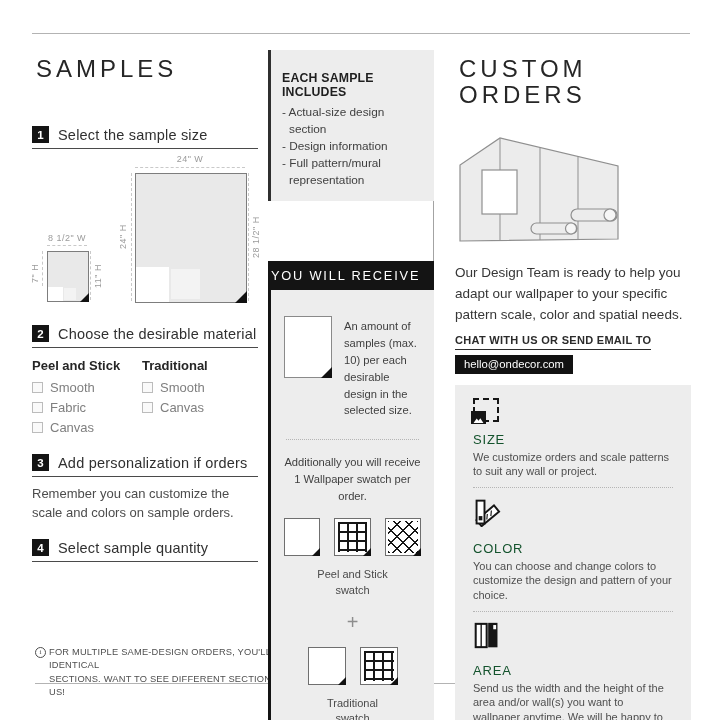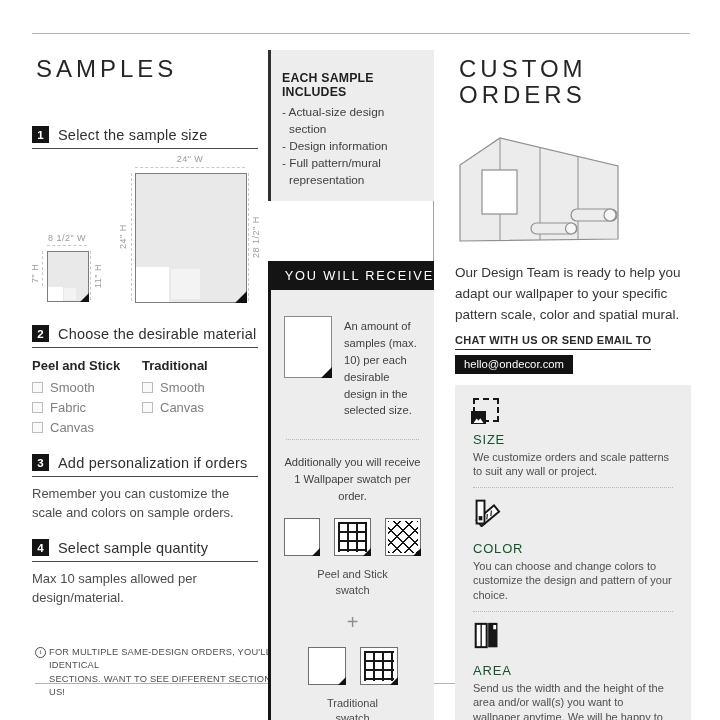--- a/index.html
+++ b/index.html
@@ -58,21 +58,21 @@
             line-height:1.45;letter-spacing:0.2px;padding-left:14px;}
   .info-icon{position:absolute;left:0;top:1px;width:9px;height:9px;border:1px solid #4e4e4e;border-radius:50%;
              font-size:7px;line-height:9px;text-align:center;color:#4e4e4e;font-family:"Liberation Serif",serif;}
 
   
   .includes-box{background:#ededed;border-left:3px solid #2f2f2f;padding:21px 11px 12px;}
   .includes-title{font-size:12.3px;font-weight:bold;color:#1f1f1f;letter-spacing:0.2px;margin-bottom:5px;}
   .includes-item{font-size:11.8px;color:#3f3f3f;line-height:1.45;padding-left:7px;text-indent:-7px;}
 
   .receive-panel{background:#ededed;border-left:3px solid #141414;margin-top:60px;padding-bottom:14px;}
-  .receive-banner{background:#141414;color:#ffffff;text-align:right;font-size:12.8px;letter-spacing:1.8px;
+  .receive-banner{background:#141414;color:#ffffff;text-align:left;font-size:12.8px;letter-spacing:1.8px;
                   padding:7px 0;}
   .receive-content{padding:18px 13px 0;}
   .receive-row{display:flex;gap:12px;align-items:flex-start;margin-top:8px;}
   .paper{flex:none;position:relative;width:46px;height:60px;background:#fff;border:1px solid #8a8a8a;}
   .paper .fold{border-bottom-width:11px;border-left-width:11px;}
   .receive-text{font-size:11.2px;color:#3f3f3f;line-height:1.5;padding-top:2px;}
   .dotted-sep{border-top:1px dotted #b5b5b5;margin:20px 2px 0;}
   .centered-note{text-align:center;font-size:11.2px;color:#3f3f3f;line-height:1.5;margin-top:14px;}
   .swatch-row{display:flex;justify-content:center;gap:14px;margin-top:13px;}
   .swatch{position:relative;width:36px;height:36px;background:#ffffff;border:1px solid #6f6f6f;}
@@ -184,21 +184,20 @@
     <div class="step-header hdr-3">
       <span class="step-num">3</span>
       <span class="step-label">Add personalization if orders</span>
     </div>
     <div class="step-body">Remember you can customize the scale and colors on sample orders.</div>
 
     <div class="step-header hdr-4">
       <span class="step-num">4</span>
       <span class="step-label">Select sample quantity</span>
     </div>
-    <div class="step-body">Max 10 samples allowed per design/material.</div>
   </div>
 
   <div class="footnote">
     <span class="info-icon">i</span>
     <div>FOR MULTIPLE SAME-DESIGN ORDERS, YOU'LL RECEIVE IDENTICAL</div>
     <div>SECTIONS. WANT TO SEE DIFFERENT SECTIONS? CONTACT US!</div>
   </div>
 
   <div class="col-mid">
     <div class="includes-box">
@@ -269,21 +268,21 @@
       <g>
         <rect x="116" y="72" width="46" height="12" rx="6" fill="#ececec" stroke="#8f8f8f" stroke-width="1.2"></rect>
         <circle cx="155" cy="78" r="6" fill="#f6f6f6" stroke="#8f8f8f" stroke-width="1.2"></circle>
       </g>
       <g>
         <rect x="76" y="86" width="46" height="11" rx="5.5" fill="#ececec" stroke="#8f8f8f" stroke-width="1.2"></rect>
         <circle cx="116" cy="91.5" r="5.5" fill="#f6f6f6" stroke="#8f8f8f" stroke-width="1.2"></circle>
       </g>
     </svg>
 
-    <div class="intro">Our Design Team is ready to help you adapt our wallpaper to your specific pattern scale, color and spatial mural.</div>
+    <div class="intro">Our Design Team is ready to help you adapt our wallpaper to your specific pattern scale, color and spatial needs.</div>
 
     <div>
       <span class="chat-label">CHAT WITH US OR SEND EMAIL TO</span>
     </div>
     <span class="email-chip">hello@ondecor.com</span>
 
     <div class="features-panel">
 
       <span class="feature-icon icon-size">
         <span class="icon-size-dash"></span>

